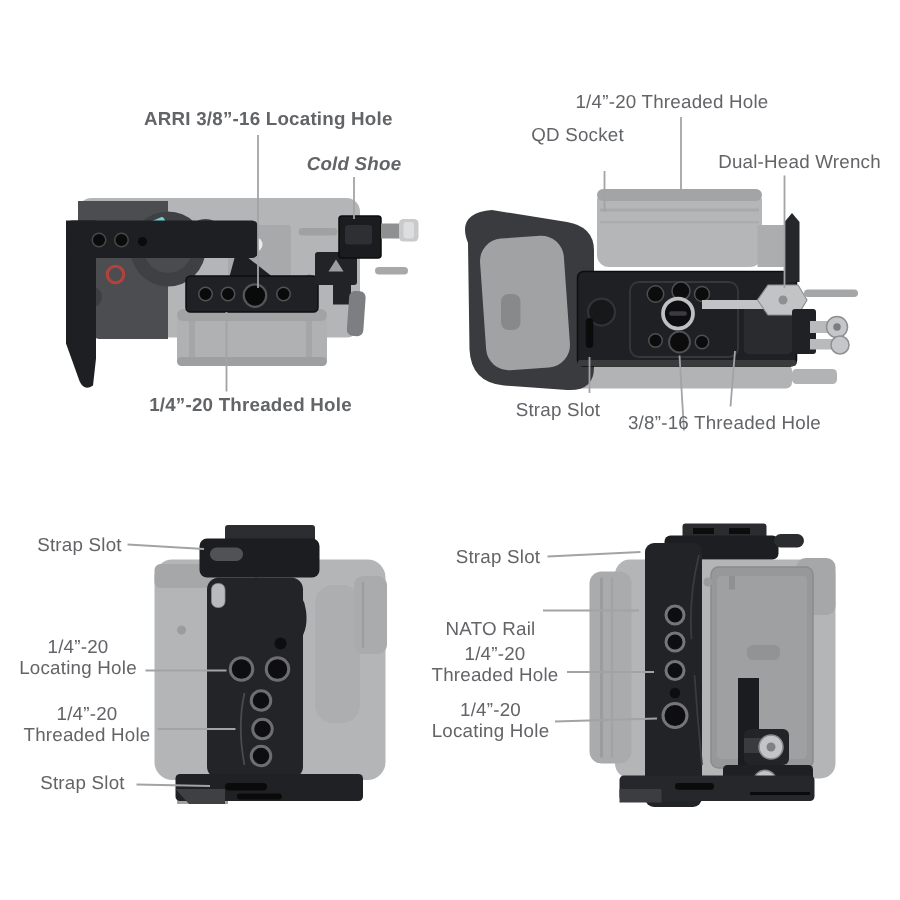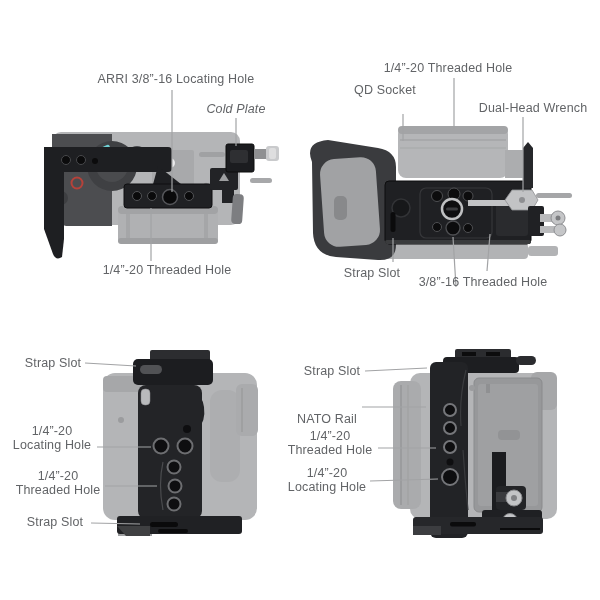--- a/index.html
+++ b/index.html
@@ -1,21 +1,21 @@
 <!DOCTYPE html>
 <html><head>
 <meta charset="utf-8">
 <style>
   html,body{margin:0;padding:0;}
   #canvas{
     position:relative;width:600px;height:600px;background:#ffffff;
     font-family:"Liberation Sans", sans-serif;overflow:hidden;
   }
   .view{position:absolute;width:300px;height:300px;}
-  #view-top-left{left:0;top:0;}
+  #view-top-left{left:0;top:0;font-weight:bold;}
   #view-top-right{left:300px;top:0;}
   #view-bottom-left{left:0;top:300px;}
   #view-bottom-right{left:300px;top:300px;}
   .view svg{position:absolute;left:0;top:0;}
   .label{
     position:absolute;font-size:12.5px;line-height:14px;color:#626467;
     text-align:center;letter-spacing:.15px;white-space:nowrap;
   }
   .label .ln{display:block;}
   .italic{font-style:italic;}
@@ -74,21 +74,21 @@
         <rect x="250" y="178" width="22" height="5" rx="2.5" fill="#a7a8aa"></rect>
       </g>
 
       <g stroke="#a2a3a5" stroke-width="1.2">
         <line x1="172" y1="90" x2="172" y2="192"></line>
         <line x1="236" y1="118" x2="236" y2="146"></line>
         <line x1="151" y1="208" x2="151" y2="261"></line>
       </g>
     </svg>
     <div class="label" style="left:96px;top:72px;width:160px">ARRI 3/8”-16 Locating Hole</div>
-    <div class="label italic" style="left:196px;top:102px;width:80px">Cold Plate</div>
+    <div class="label italic" style="left:196px;top:102px;width:80px">Cold Shoe</div>
     <div class="label" style="left:87px;top:263px;width:160px">1/4”-20 Threaded Hole</div>
   </div>
 
   <div class="view" id="view-top-right">
     <svg width="300" height="300" viewBox="0 0 300 300">
 
       <g>
         <rect x="98" y="126" width="110" height="52" rx="8" fill="#b5b6b8"></rect>
         <rect x="98" y="126" width="110" height="8" rx="4" fill="#a3a4a6"></rect>
         <line x1="100" y1="140" x2="206" y2="140" stroke="#a8a9ab" stroke-width="2"></line>

